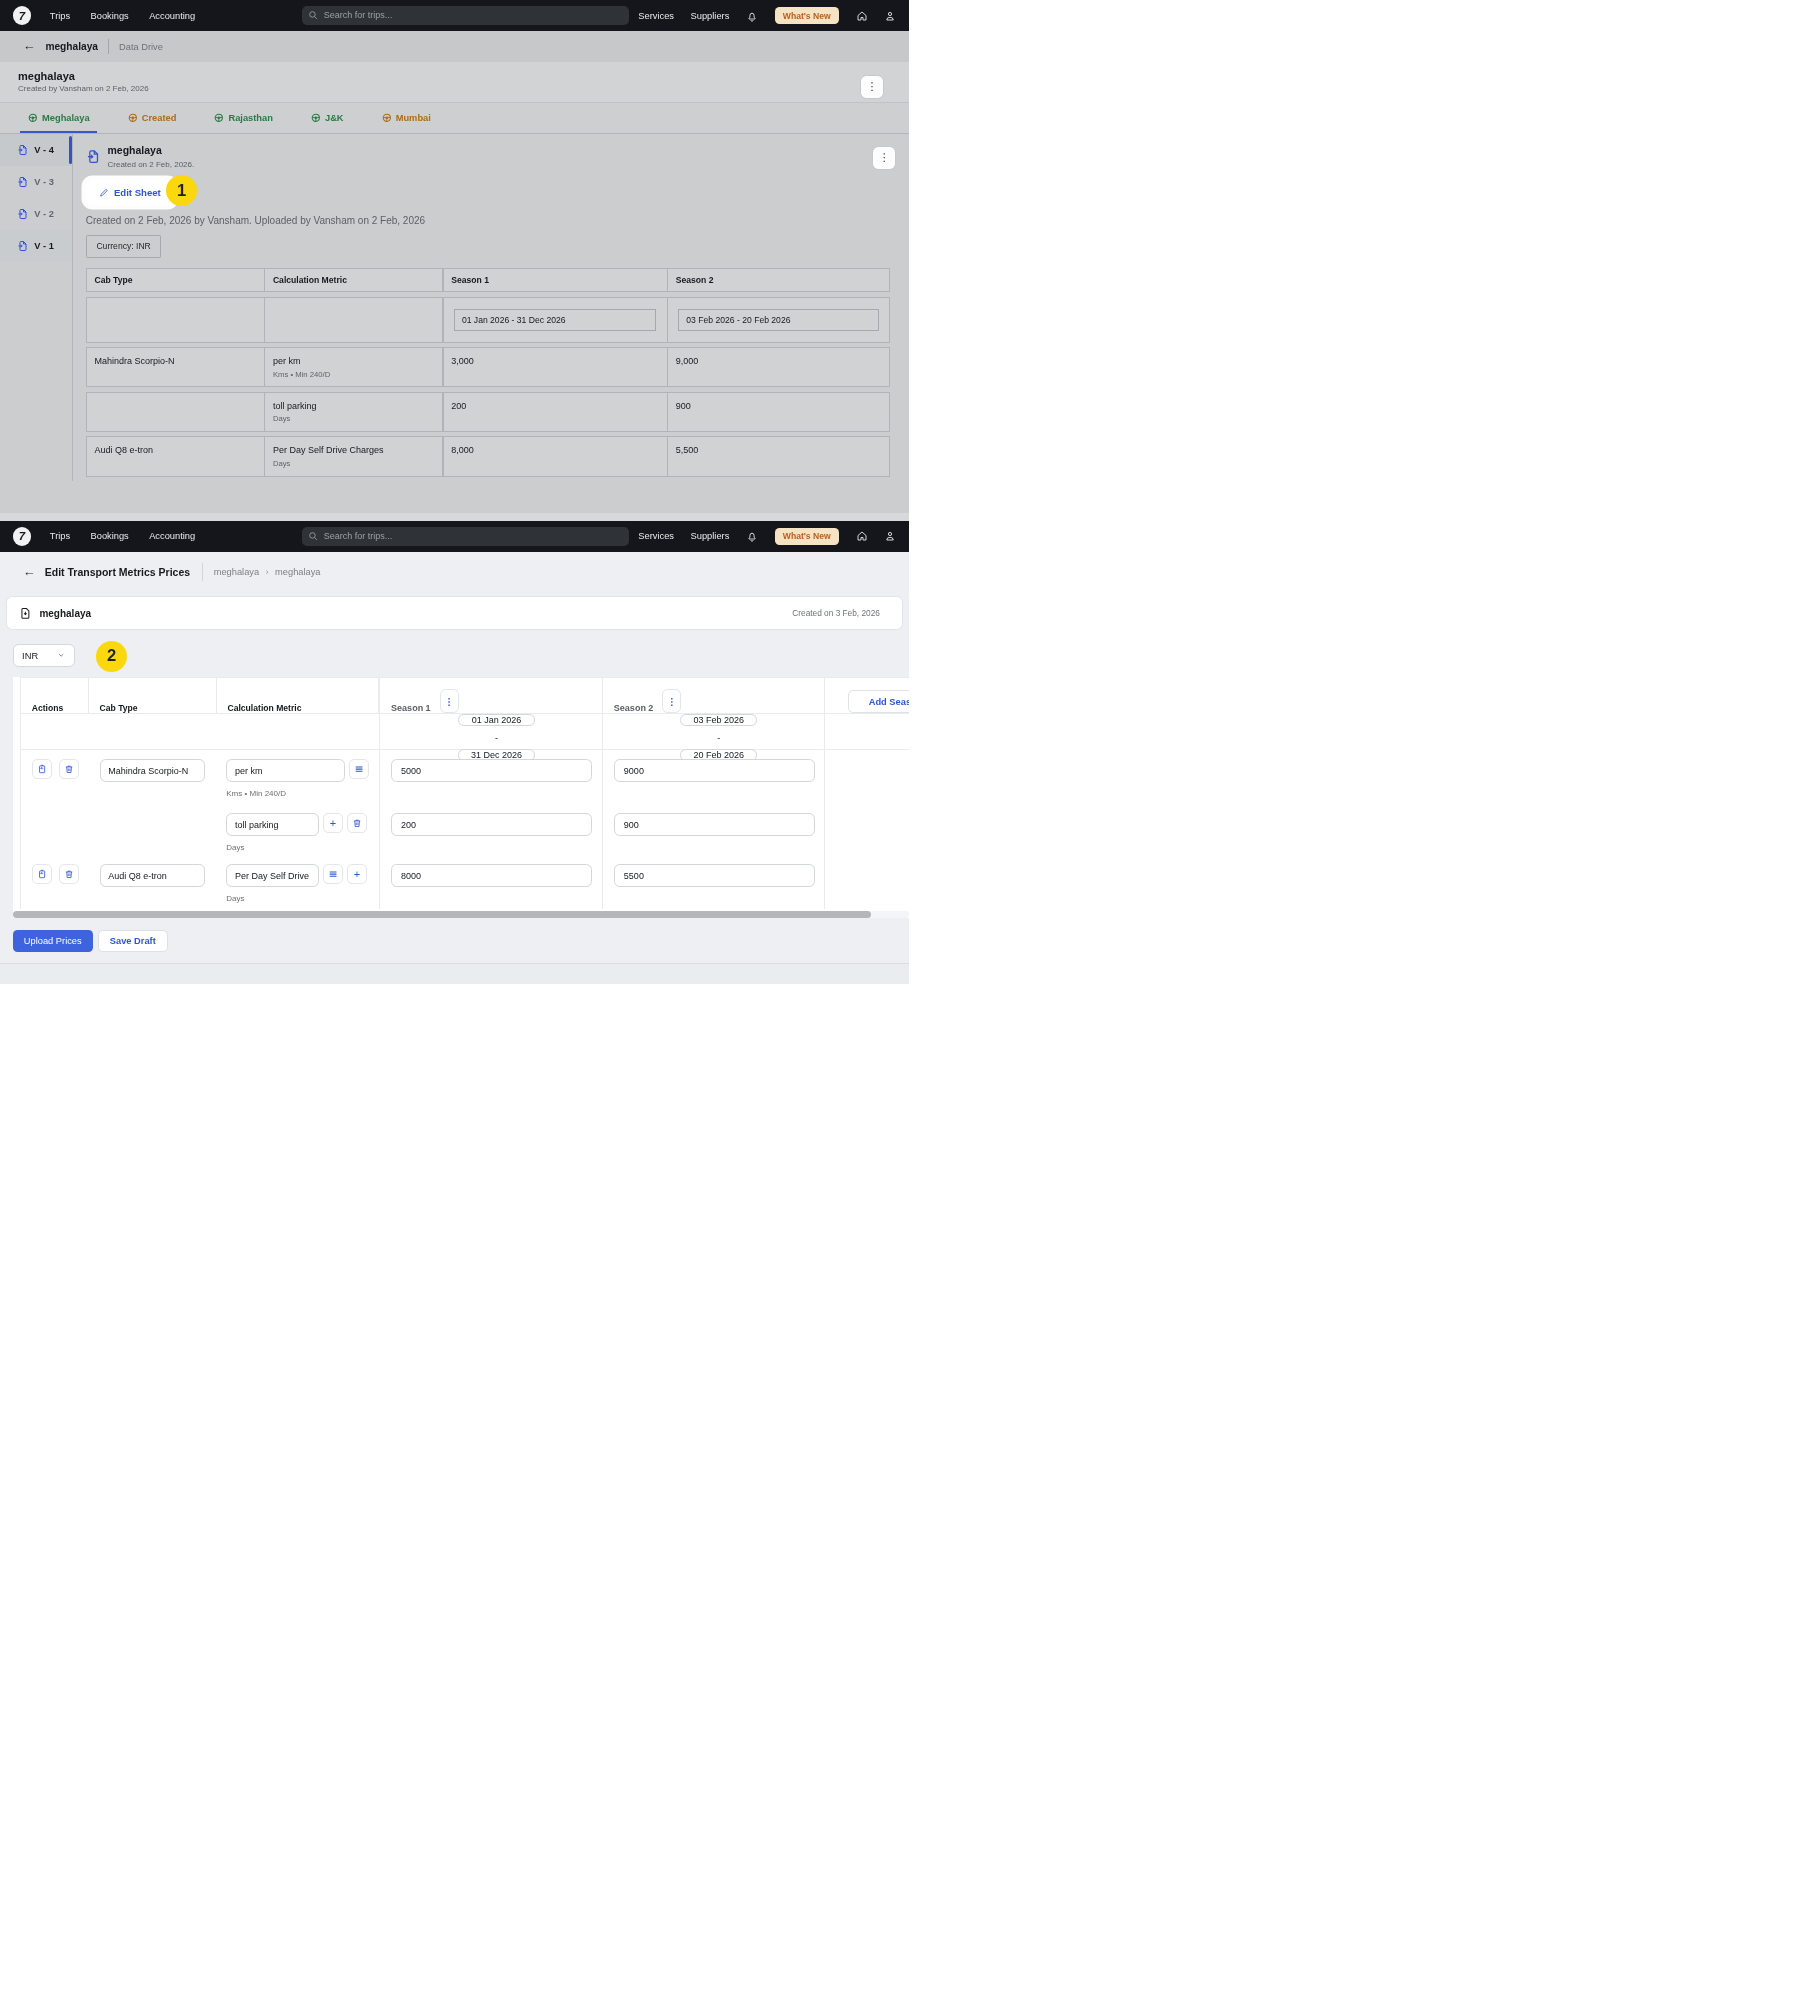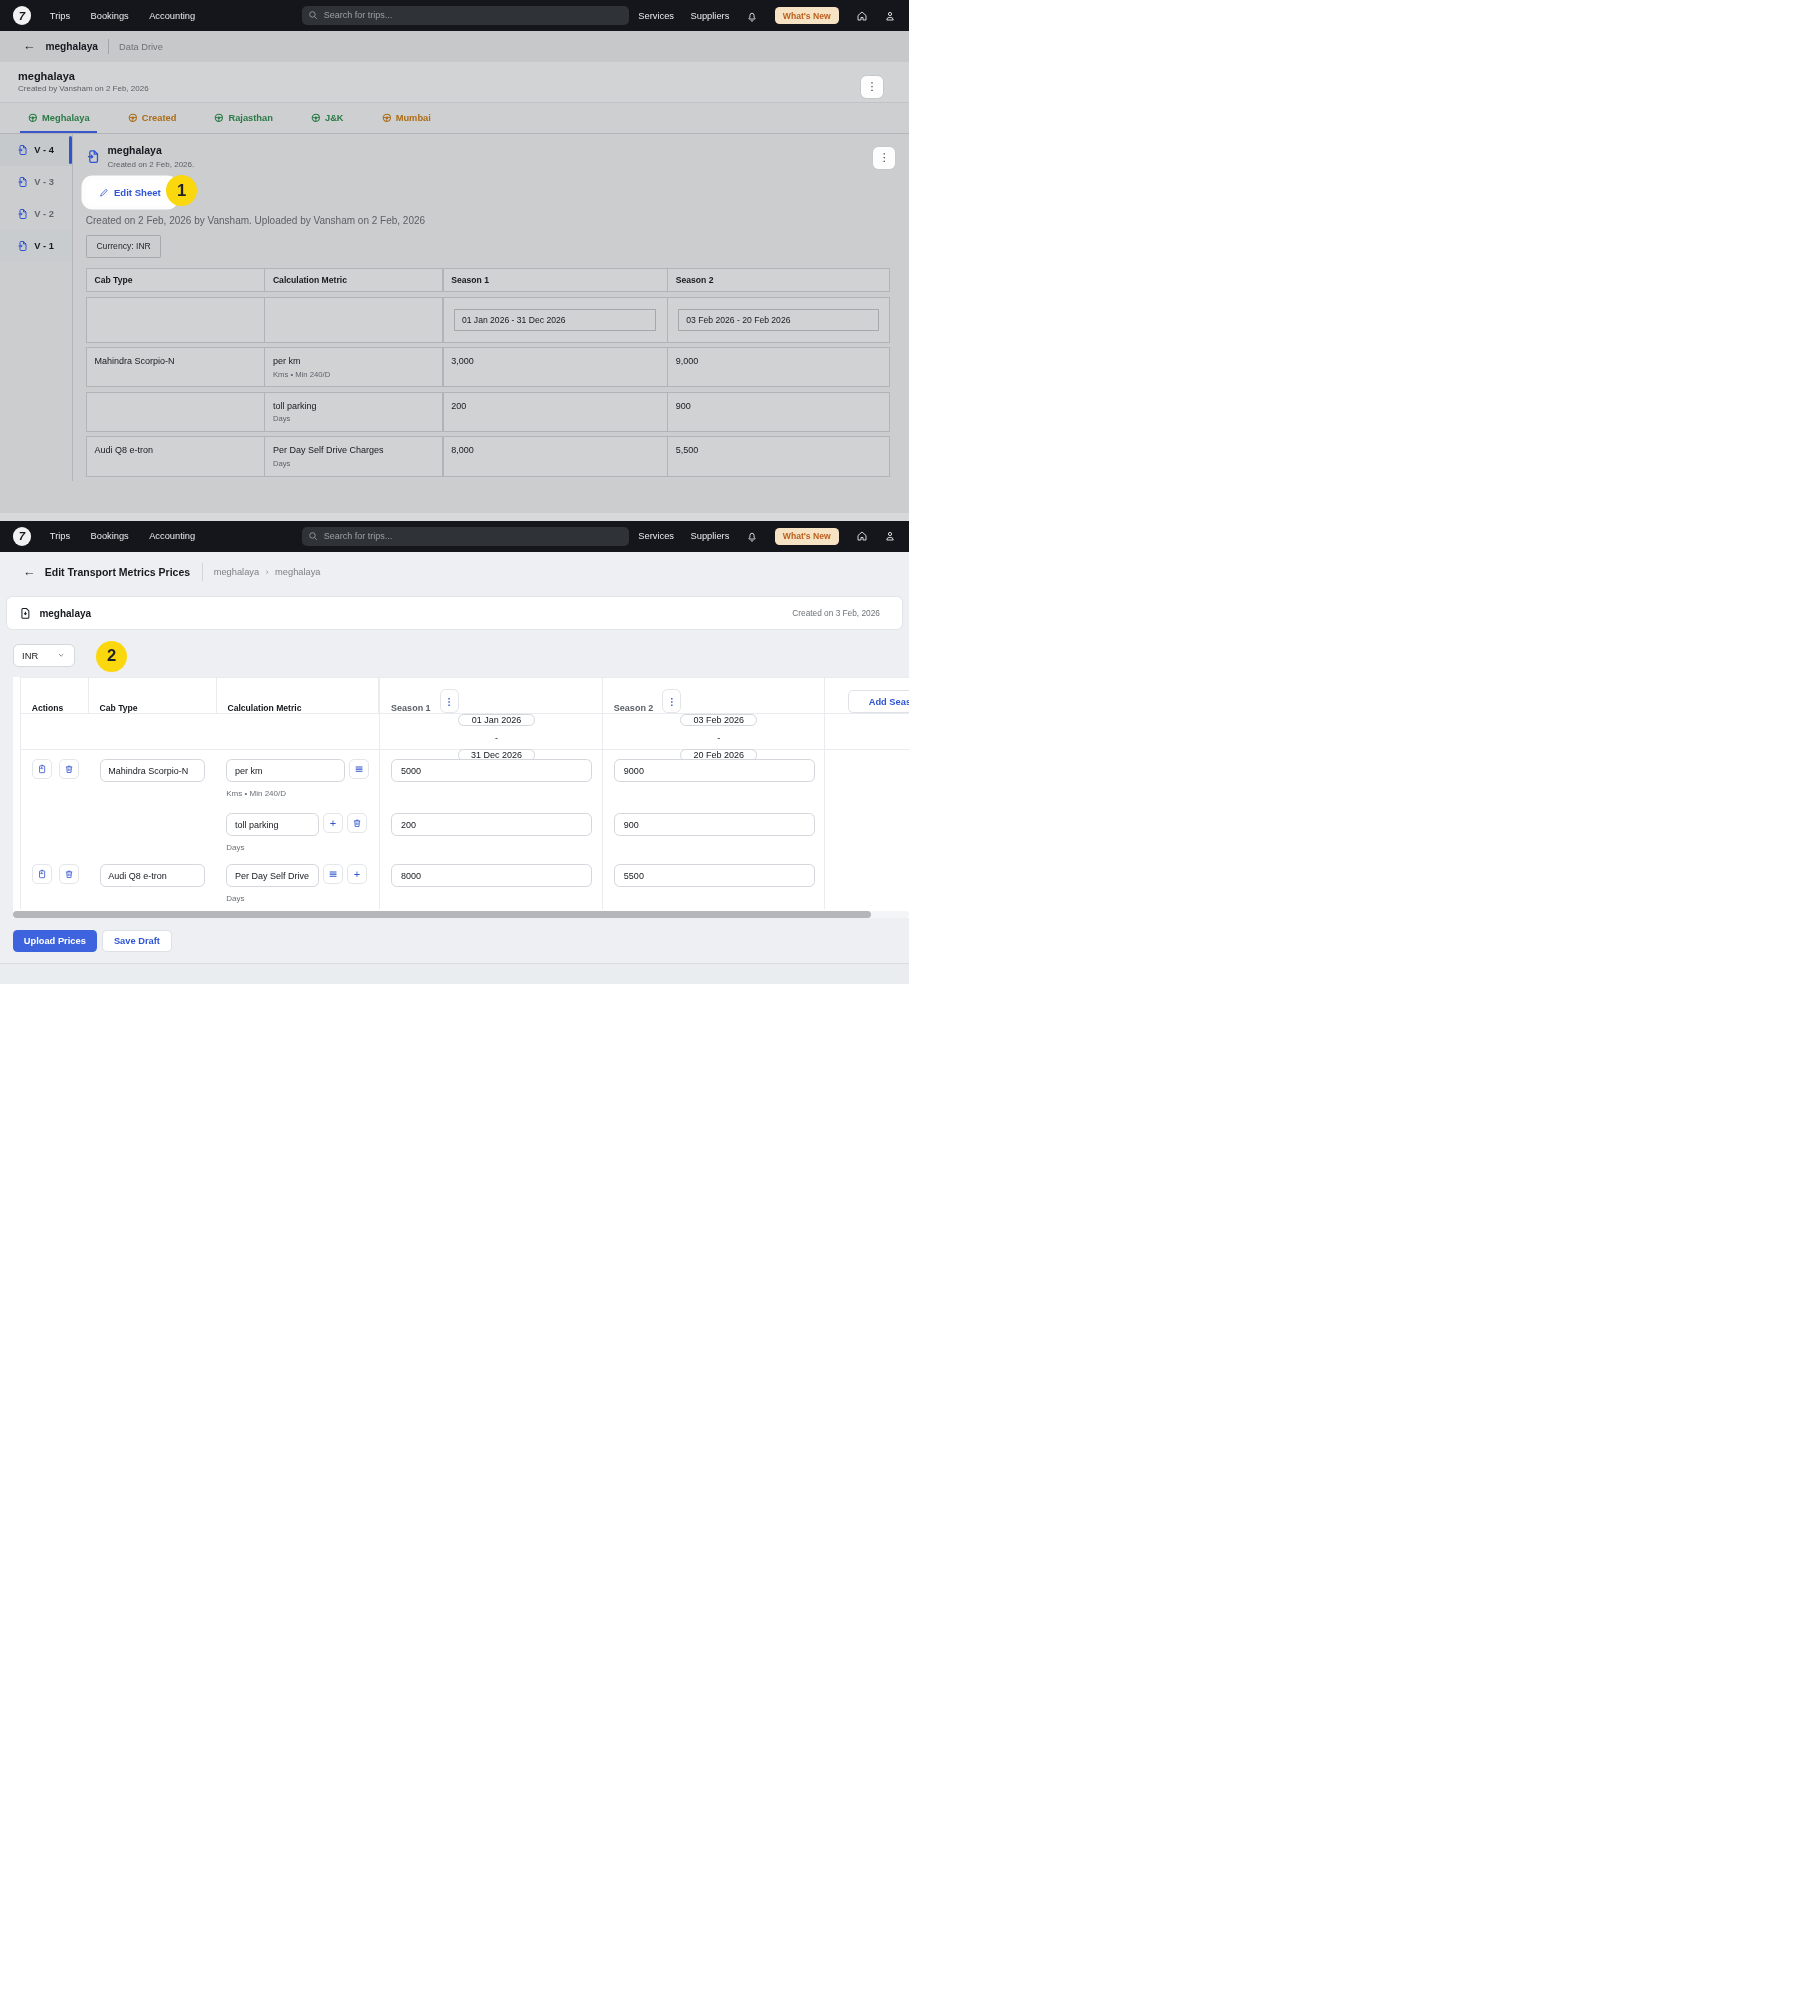--- a/index.html
+++ b/index.html
@@ -123,21 +123,21 @@
   .met-input-lg { width:119px; } .met-input-sm { width:93px; }
   .met-sub { font-size:8px; color:#6a6f75; margin:6.4px 0 0 9px; }
   .val-input { width:201px; margin-left:11px; padding:0 9px; }
   .e-row.addrow { height:40px; display:flex; align-items:center; }
   .add-row { margin-left:10.2px; height:23px; padding:0 12px; background:#fff; border:0.6px solid #dfe2e6;
              border-radius:5.1px; color:#2f55d4; font-weight:bold; font-size:9.3px; font-family:inherit; cursor:pointer; }
   .e-scroll { height:7px; background:#f4f5f6; position:relative; margin-top:1.3px; border-radius:3.8px; }
   .e-thumb { position:absolute; left:0; top:0; height:7px; width:858px; background:#b4b6b8; border-radius:3.8px; cursor:pointer; }
   .e-actions { display:flex; gap:5.1px; margin:12px 0 0 12.8px; }
   .btn-primary { height:22.3px; padding:0 11px; background:#3d63de; color:#fff; border:0; border-radius:4.5px;
-                 font-weight:bold; font-size:9.3px; font-family:inherit; cursor:pointer; }
+                 font-weight:normal; font-size:9.3px; font-family:inherit; cursor:pointer; }
   .btn-secondary { height:22.3px; padding:0 11px; background:#fff; color:#2f55d4; border:0.6px solid #dde0e4;
                    border-radius:4.5px; font-weight:bold; font-size:9.3px; font-family:inherit; cursor:pointer; }
   .e-strip { margin-top:11.5px; height:21px; background:#e9edf0; border-top:0.6px solid #d9dde1; }
 </style>
 </head>
 <body>
 
 <header class="nav">
   <div class="brand">
       <span>7</span>

